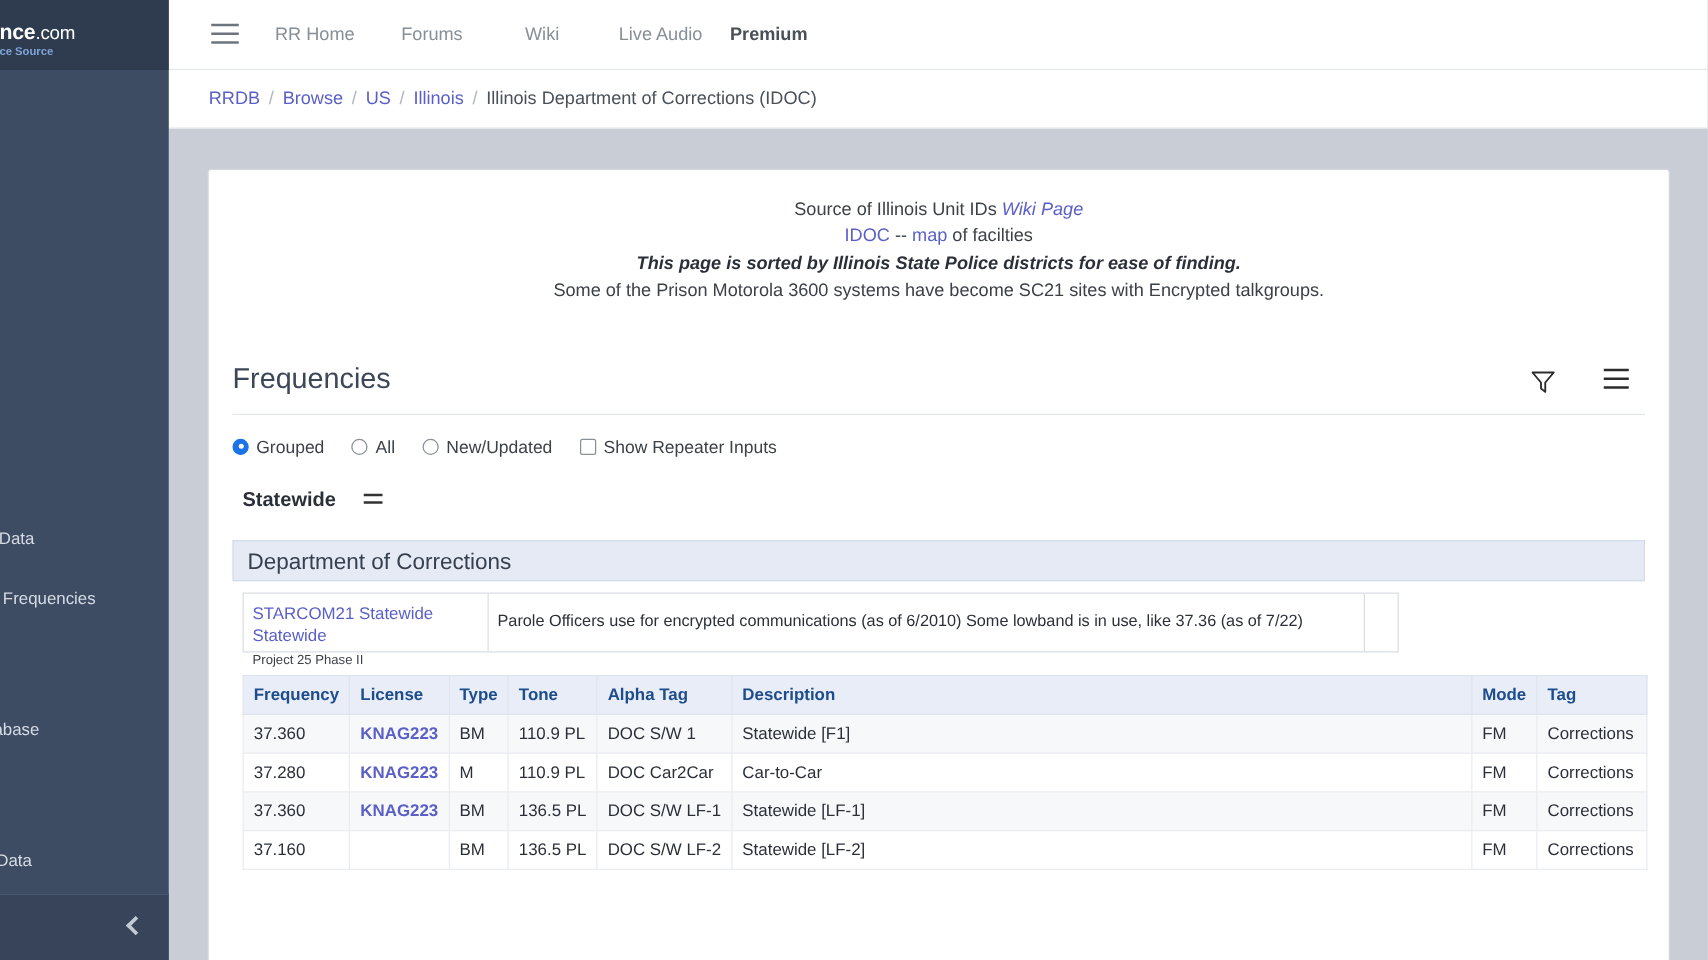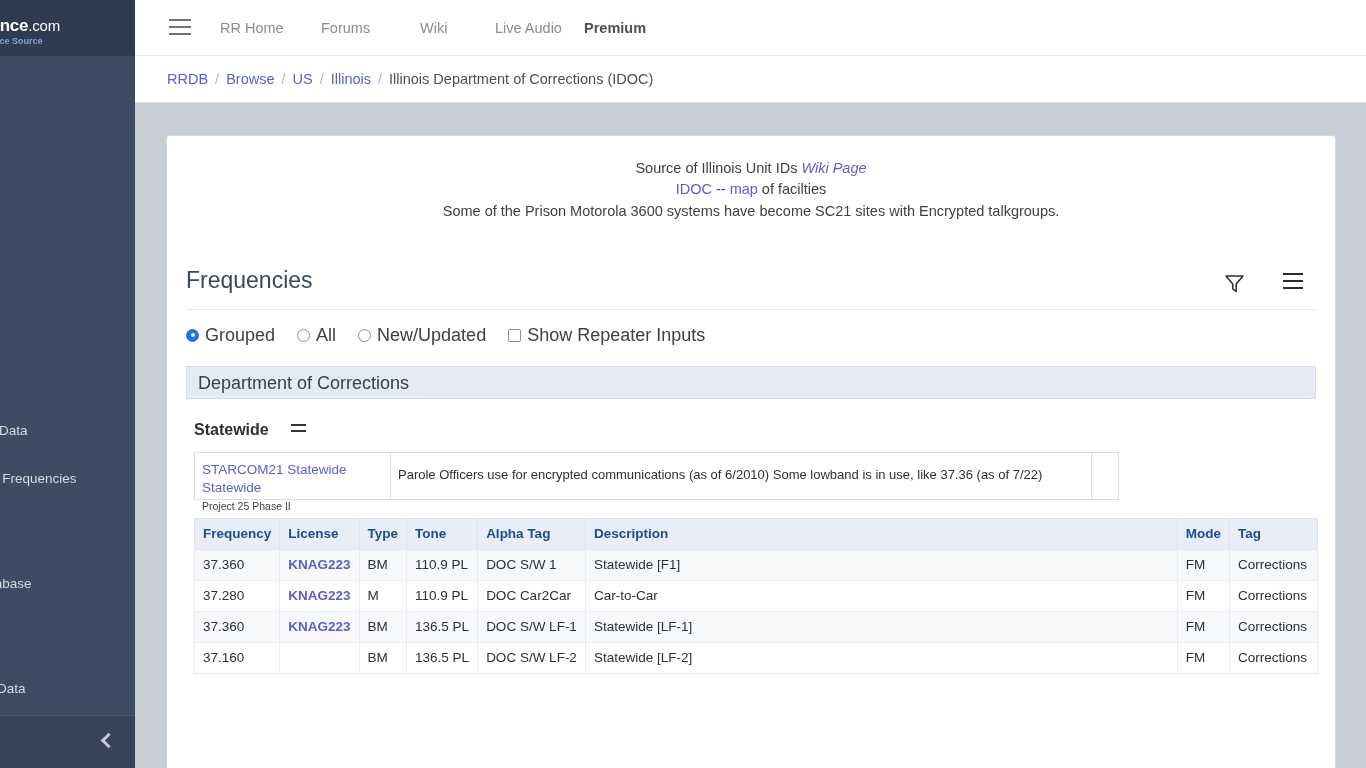--- a/index.html
+++ b/index.html
@@ -233,21 +233,21 @@
   }
   #freq-divider {
     margin: 0 19px;
     border-top: 1px solid #e3e6ea;
   }
 
   
   #radio-row {
     margin: 12px 19px 0 19px;
     height: 26px;
-    font-size: 18px;
+    font-size: 14px;
     color: #3c4148;
     display: flex; align-items: center;
   }
   .radio-opt { display: flex; align-items: center; margin-right: 22px; cursor: pointer; }
   .rdo {
     width: 13px; height: 13px; border-radius: 50%;
     border: 1px solid #8a9099; background: #fff;
     margin-right: 6px; position: relative;
   }
   .rdo.checked { border-color: #1a73e8; background: #1a73e8; }
@@ -406,20 +406,21 @@
   </div>
 </div>
 
 <div id="main-area">
   <div id="card">
 
 
     <div id="info-block">
       <div id="info-line1"><span>Source of Illinois Unit IDs </span><a class="wiki-italic">Wiki Page</a></div>
       <div id="info-line2"><a>IDOC</a><span> -- </span><a>map</a><span> of facilties</span></div>
+      <div id="info-line3">This page is sorted by Illinois State Police districts for ease of finding.</div>
       <div id="info-line4">Some of the Prison Motorola 3600 systems have become SC21 sites with Encrypted talkgroups.</div>
     </div>
 
     <div id="freq-head">
       <div id="freq-title">Frequencies</div>
       <div id="filter-icon">
         <svg width="21" height="21" viewBox="0 0 21 21">
           <path d="M2 3 L19 3 L12.2 11 L12.2 18.5 L8.8 15.8 L8.8 11 Z" fill="none" stroke="#2c2c2c" stroke-width="1.5" stroke-linejoin="round"></path>
         </svg>
       </div>
@@ -443,29 +444,29 @@
       <label class="radio-opt">
         <span class="rdo"></span>
         <span>New/Updated</span>
       </label>
       <label class="radio-opt">
         <span class="ckb"></span>
         <span>Show Repeater Inputs</span>
       </label>
     </div>
 
-    <div id="group-header">Department of Corrections</div>
-
     <div id="subgroup">
       <span id="subgroup-title">Statewide</span>
       <span id="subgroup-icon">
           <i></i>
           <i></i>
         </span>
     </div>
+
+    <div id="group-header">Department of Corrections</div>
 
     <div id="system-box">
       <div id="sys-name-cell">
         <a id="sys-name">STARCOM21 Statewide Statewide</a>
         <div id="sys-sub">Project 25 Phase II</div>
       </div>
       <div id="sys-desc-cell">Parole Officers use for encrypted communications (as of 6/2010) Some lowband is in use, like 37.36 (as of 7/22)</div>
       <div id="sys-extra-cell"></div>
     </div>
 

